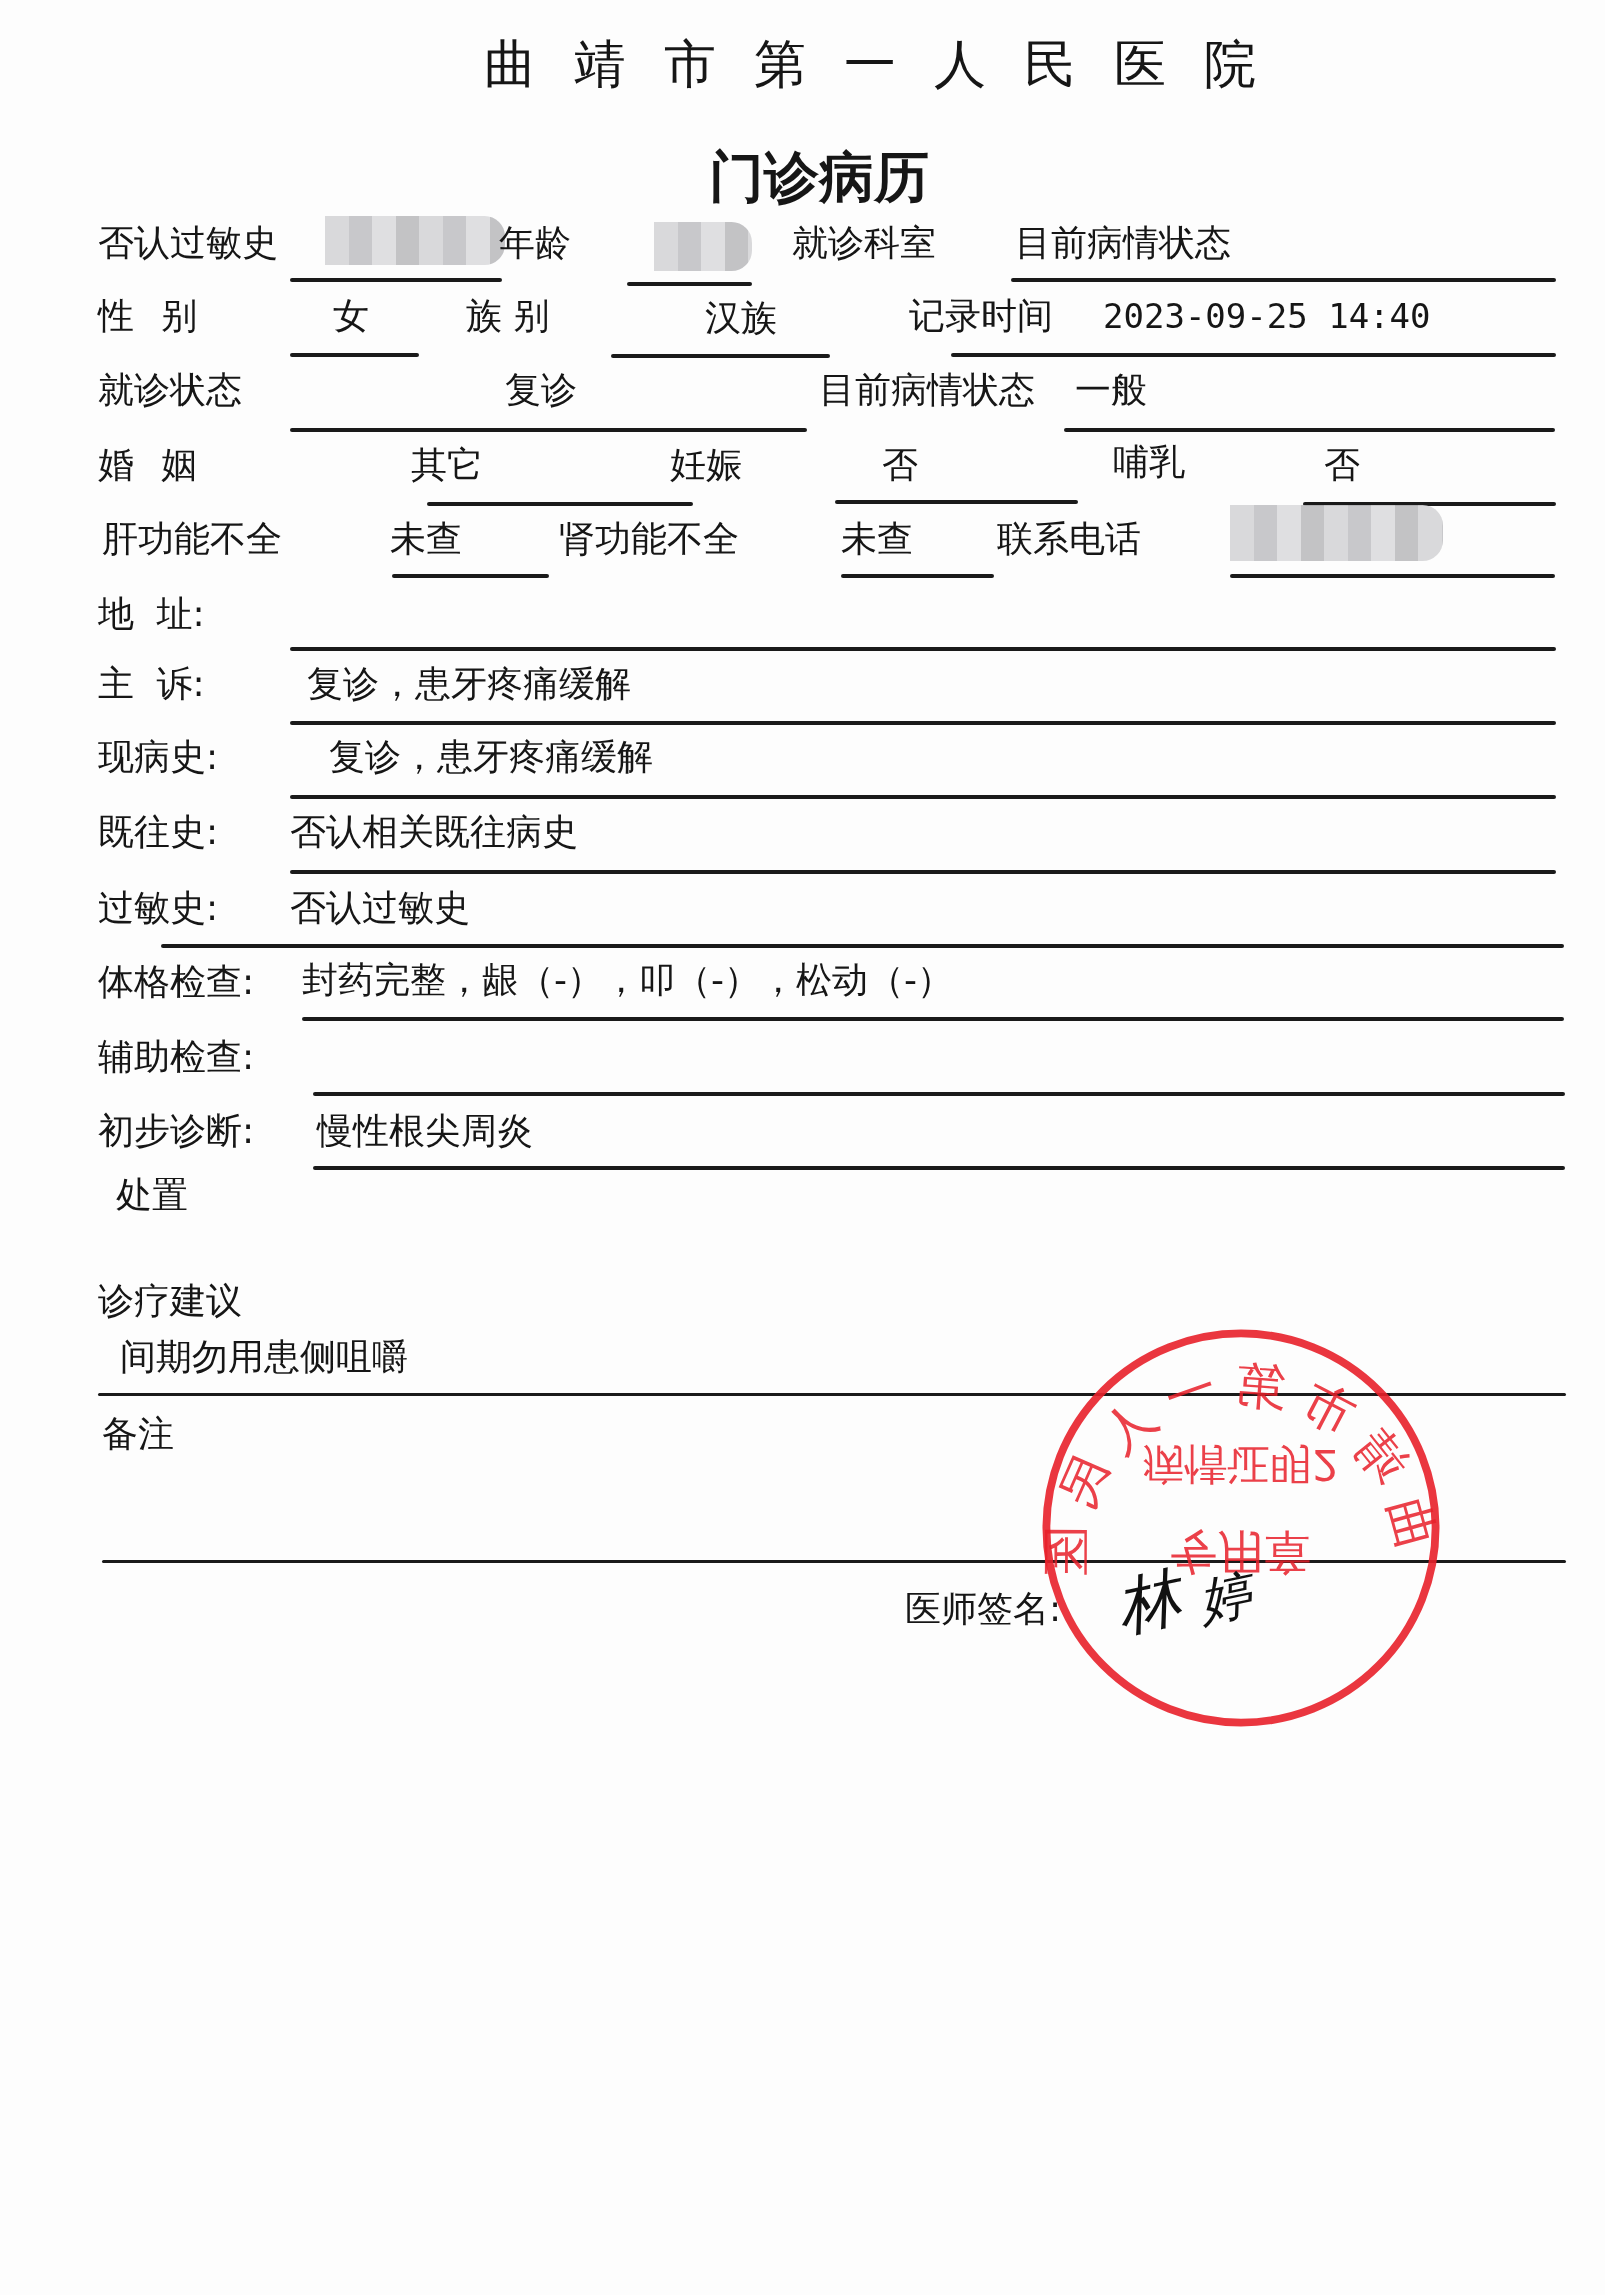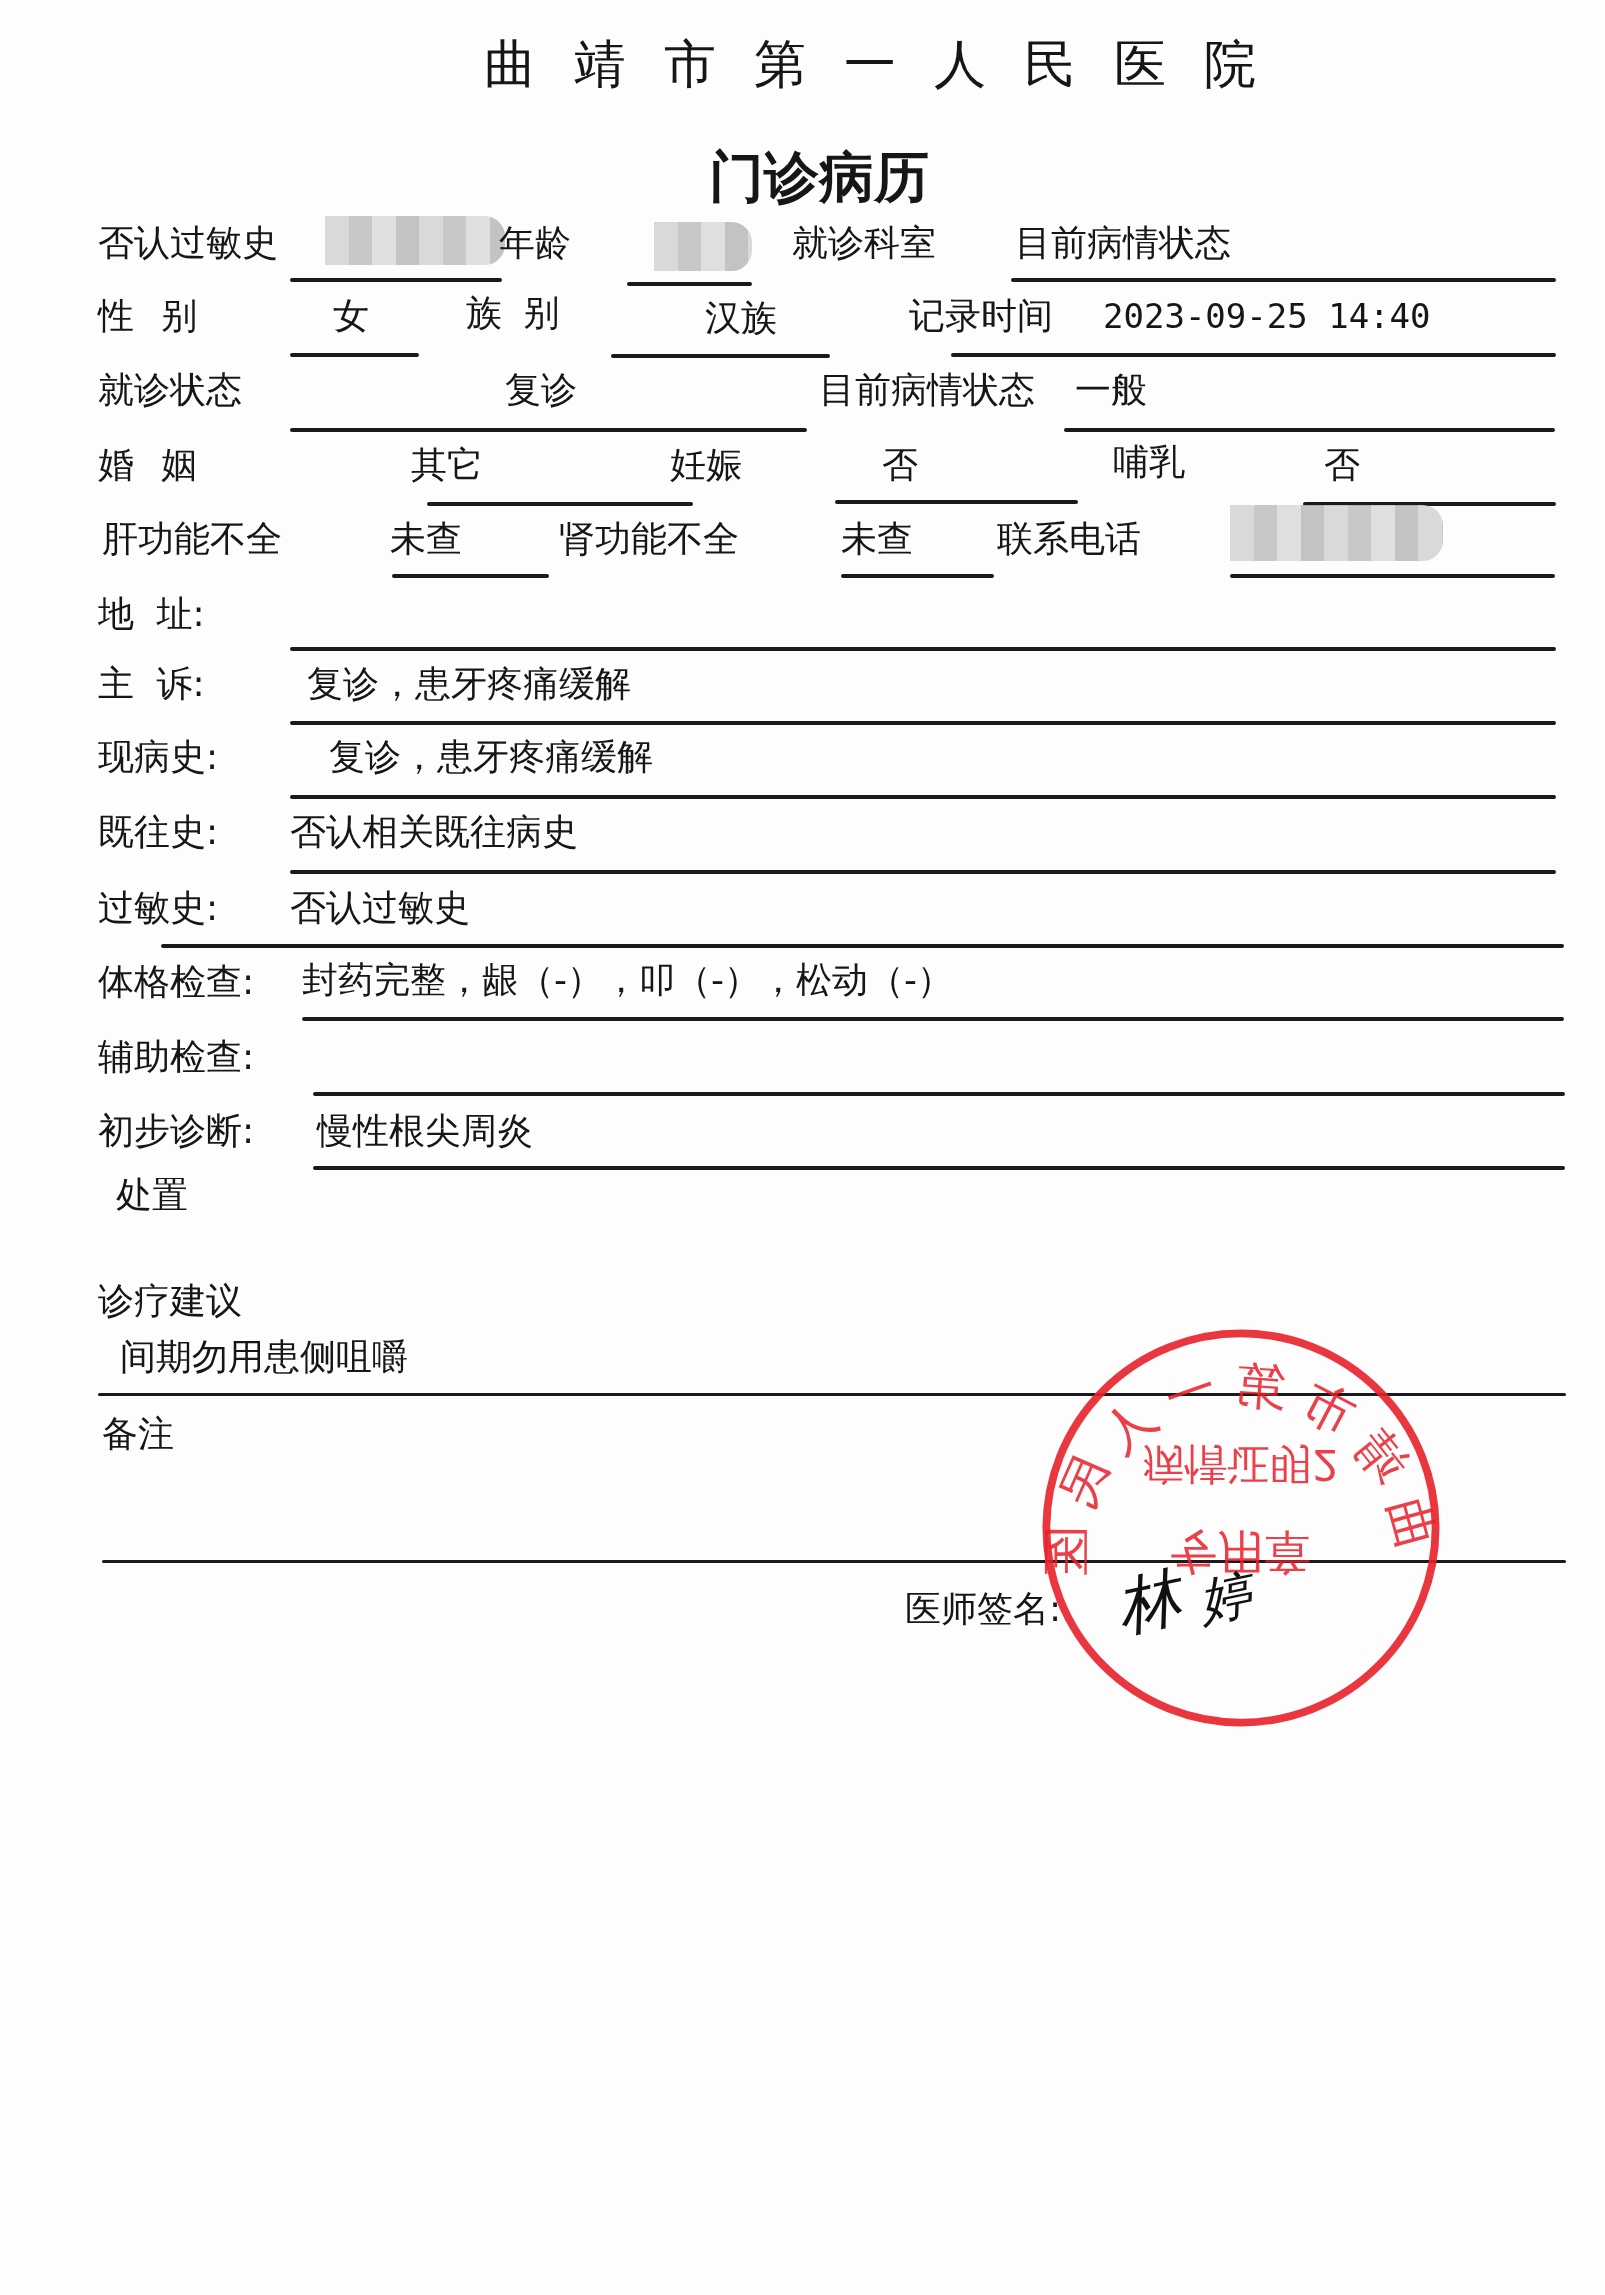--- a/index.html
+++ b/index.html
@@ -35,21 +35,21 @@
 <div class="line" style="left:627px;top:282px;width:125px;"></div>
 
 <div class="abs t" style="left:792px;top:221px;">就诊科室</div>
 <div class="abs t" style="left:1015px;top:221px;">目前病情状态</div>
 <div class="line" style="left:1011px;top:278px;width:545px;"></div>
 
 <div class="abs t" style="left:98px;top:294px;word-spacing:15.7px;">性  别</div>
 <div class="abs t" style="left:333px;top:294px;">女</div>
 <div class="line" style="left:290px;top:353px;width:129px;"></div>
 
-<div class="abs t" style="left:466px;top:294px;font-family:Liberation Mono, monospace;">族 别</div>
+<div class="abs t" style="left:466px;top:294px;">族 别</div>
 <div class="abs t" style="left:705px;top:296px;">汉族</div>
 <div class="line" style="left:611px;top:354px;width:219px;"></div>
 
 <div class="abs t" style="left:909px;top:294px;">记录时间</div>
 <div class="abs mono" style="left:1103px;top:296px;">2023-09-25 14:40</div>
 <div class="line" style="left:951px;top:353px;width:605px;"></div>
 
 <div class="abs t" style="left:98px;top:368px;">就诊状态</div>
 <div class="abs t" style="left:505px;top:368px;">复诊</div>
 <div class="line" style="left:290px;top:428px;width:517px;"></div>

